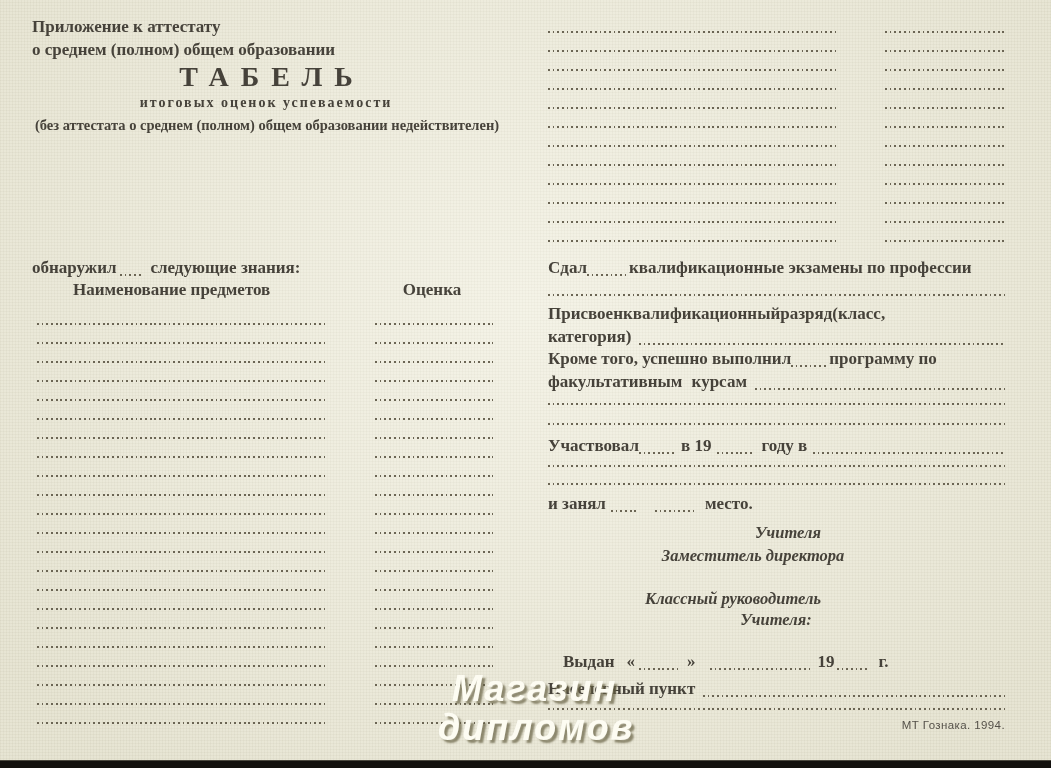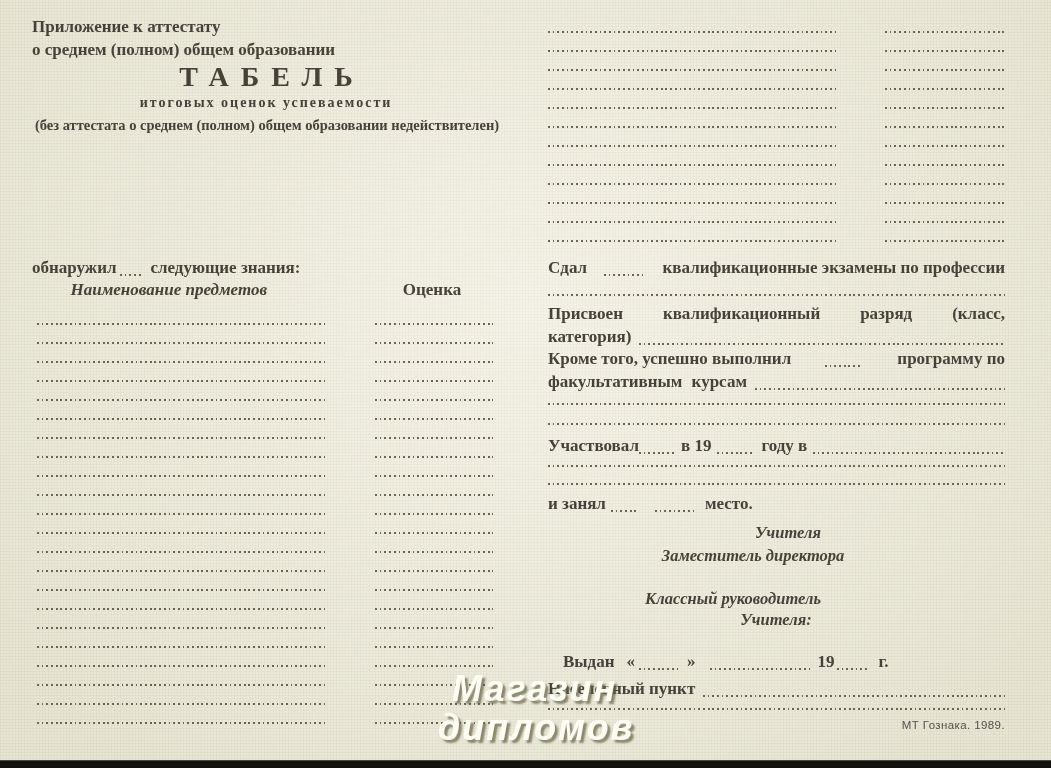--- a/index.html
+++ b/index.html
@@ -27,21 +27,21 @@
          background-size:100% 2px;background-repeat:no-repeat;background-position:left bottom;}
   .trow{position:relative;}
   .trow .seg{position:absolute;bottom:0;height:2px;
          background-image:repeating-linear-gradient(to right, var(--dots) 0 1.7px, transparent 1.7px 4.7px);}
   .leader{flex:1 1 40px;align-self:flex-end;height:2px;margin-bottom:2px;
          background-image:repeating-linear-gradient(to right, var(--dots) 0 1.7px, transparent 1.7px 4.7px);}
   .dfix{flex:0 0 auto;align-self:flex-end;height:2px;margin-bottom:2px;
          background-image:repeating-linear-gradient(to right, var(--dots) 0 1.7px, transparent 1.7px 4.7px);}
   .frow{display:flex;align-items:flex-end;}
   .frow span{line-height:1.15;white-space:nowrap;}
-  .jrow{justify-content:space-between;}
+  .jrow{}
   
   .left-col{position:absolute;left:32px;top:0;width:468px;height:768px;}
   .right-col{position:absolute;left:548px;top:0;width:457px;height:768px;}
   .t17{font-size:17px;}
   .hdr{font-size:17px;line-height:1.2;}
   .title{font-size:28px;letter-spacing:12px;padding-left:12px;text-align:center;}
   .subtitle{font-size:14px;letter-spacing:2px;text-align:center;}
   .note{font-size:14.5px;text-align:center;white-space:nowrap;}
   .sig{font-style:italic;font-size:16.5px;white-space:nowrap;transform:translateX(-50%);}
   .imprint{font-family:"Liberation Sans","DejaVu Sans",sans-serif;font-weight:normal;
@@ -66,21 +66,21 @@
     <div class="abs note" style="left:-12px;width:494px;top:117px;">(без аттестата о среднем (полном) общем образовании недействителен)</div>
 
 
     <div class="abs frow t17" style="left:0;top:256px;width:330px;height:22px;">
       <span>обнаружил</span>
       <span class="dfix" style="width:22px;margin-left:4px;margin-right:8px;"></span>
       <span>следующие знания:</span>
     </div>
 
     <div class="abs" style="left:0;top:280px;width:468px;height:20px;">
-      <span class="abs t17" style="left:15px;width:220px;text-align:right;font-style:italic;">Наименование предметов</span>
+      <span class="abs t17" style="left:41px;width:220px;text-align:left;">Наименование предметов</span>
       <span class="abs t17" style="left:340px;width:120px;text-align:center;">Оценка</span>
     </div>
 
     <div class="abs" style="left:0;top:306px;width:468px;">
       <div class="trow" style="height:19px;">
         <div class="seg" style="left:5px;width:290px;"></div>
         <div class="seg" style="left:343px;width:118px;"></div>
       </div>
     <div class="trow" style="height:19px;">
         <div class="seg" style="left:5px;width:290px;"></div>
@@ -291,20 +291,20 @@
       <span style="margin-left:10px;">г.</span>
     </div>
 
     <div class="abs frow t17" style="left:0;top:677px;width:457px;height:22px;">
       <span>Населенный пункт</span>
       <span class="leader" style="margin-left:8px;"></span>
     </div>
 
     <div class="abs rline" style="left:0;top:690px;width:457px;height:20px;"></div>
 
-    <div class="abs imprint" style="right:0;top:719px;">МТ Гознака. 1989.</div>
+    <div class="abs imprint" style="right:0;top:719px;">МТ Гознака. 1994.</div>
   </div>
 
   <div class="abs wm" style="left:452px;top:668px;">Магазин</div>
   <div class="abs wm" style="left:438px;top:707px;">дипломов</div>
 
   <div class="bottom-strip"></div>
 </div>
 
 </body></html>

